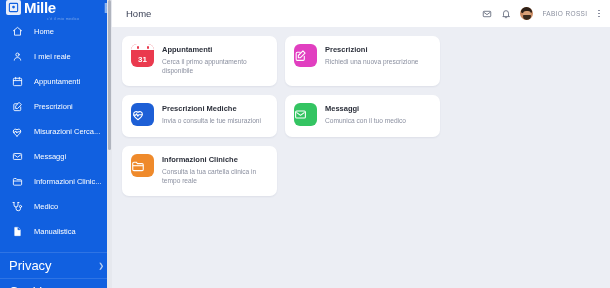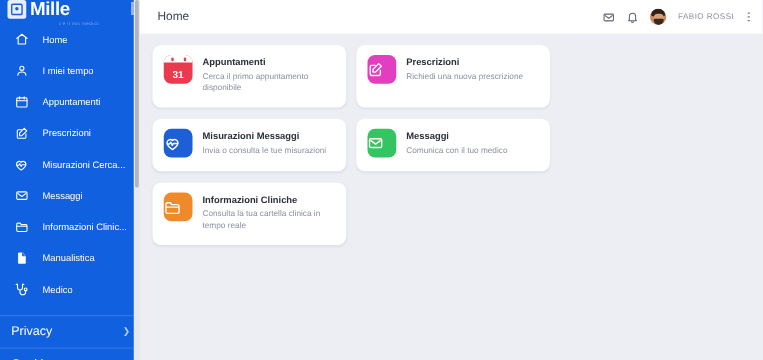--- a/index.html
+++ b/index.html
@@ -48,21 +48,21 @@
     font-size: 7.5px; color: #ffffff; white-space: nowrap;
     overflow: hidden; text-overflow: ellipsis; max-width: 74px;
   }
 
   .nav-footer { margin-top: 8px; }
   .foot-item {
     display: flex; align-items: center; height: 26px;
     padding: 0 8px 0 9px; cursor: pointer;
     border-top: 1px solid rgba(255,255,255,.13);
   }
-  .foot-label { font-size: 10px; color: #ffffff; flex: 1; }
+  .foot-label { font-size: 13px; color: #ffffff; flex: 1; }
   .chev { color: #b9d0f4; font-size: 7px; line-height: 1; }
 
   
   .side-scroll {
     position: absolute; right: 0; top: 0; width: 5px; height: 288px;
     background: #e6e8ee;
   }
   .side-scroll-thumb {
     position: absolute; left: 1px; top: 0; width: 3px; height: 150px;
     background: #b0b4be; border-radius: 2px;
@@ -161,21 +161,21 @@
         <span class="nav-label">Home</span>
       </div>
 
       <div class="nav-item">
         <span class="nav-ico">
           <svg width="11" height="11" viewBox="0 0 24 24" fill="none" stroke="#ffffff" stroke-width="1.9" stroke-linecap="round">
               <circle cx="12" cy="8" r="3.6"></circle>
               <path d="M5 20c0-3.6 3.1-5.6 7-5.6s7 2 7 5.6"></path>
             </svg>
         </span>
-        <span class="nav-label">I miei tempo</span>
+        <span class="nav-label">I miei reale</span>
       </div>
 
       <div class="nav-item">
         <span class="nav-ico">
           <svg width="11" height="11" viewBox="0 0 24 24" fill="none" stroke="#ffffff" stroke-width="1.9">
               <rect x="3" y="5" width="18" height="16" rx="2"></rect>
               <path d="M3 10h18M8 3v4M16 3v4" stroke-linecap="round"></path>
             </svg>
         </span>
         <span class="nav-label">Appuntamenti</span>
@@ -212,42 +212,42 @@
       </div>
 
       <div class="nav-item">
         <span class="nav-ico">
           <svg width="11" height="11" viewBox="0 0 24 24" fill="none" stroke="#ffffff" stroke-width="1.9" stroke-linejoin="round">
               <path d="M3 7.5a2 2 0 0 1 2-2h4l2 2.5h8a2 2 0 0 1 2 2v8a2 2 0 0 1-2 2H5a2 2 0 0 1-2-2z"></path>
               <path d="M3 11h18"></path>
             </svg>
         </span>
         <span class="nav-label">Informazioni Clinic...</span>
-      </div>
-
-      <div class="nav-item">
-        <span class="nav-ico">
-          <svg width="11" height="11" viewBox="0 0 24 24" fill="#ffffff" stroke="#ffffff" stroke-width="1.4" stroke-linejoin="round">
-              <path d="M6 3h7l5 5v13H6z"></path>
-              <path d="M13 3v5h5" fill="#1160e0" stroke="#1160e0"></path>
-            </svg>
-        </span>
-        <span class="nav-label">Manualistica</span>
       </div>
 
       <div class="nav-item">
         <span class="nav-ico">
           <svg width="12" height="12" viewBox="0 0 24 24" fill="none" stroke="#ffffff" stroke-width="1.8" stroke-linecap="round" stroke-linejoin="round">
               <path d="M6 3v5a4 4 0 0 0 8 0V3"></path>
               <path d="M6 3H4M14 3h2"></path>
               <path d="M10 12v3a4.5 4.5 0 0 0 9 0v-1.5"></path>
               <circle cx="19" cy="11" r="2.2"></circle>
             </svg>
         </span>
         <span class="nav-label">Medico</span>
+      </div>
+
+      <div class="nav-item">
+        <span class="nav-ico">
+          <svg width="11" height="11" viewBox="0 0 24 24" fill="#ffffff" stroke="#ffffff" stroke-width="1.4" stroke-linejoin="round">
+              <path d="M6 3h7l5 5v13H6z"></path>
+              <path d="M13 3v5h5" fill="#1160e0" stroke="#1160e0"></path>
+            </svg>
+        </span>
+        <span class="nav-label">Manualistica</span>
       </div>
 
     </div>
 
     <div class="nav-footer">
       <div class="foot-item">
         <span class="foot-label">Privacy</span>
         <span class="chev">❯</span>
       </div>
       <div class="foot-item">
@@ -324,21 +324,21 @@
         </div>
 
         <div class="card">
           <span class="card-ico" style="background:#1d5fd6">
             <svg width="14" height="14" viewBox="0 0 24 24" fill="none" stroke="#ffffff" stroke-width="1.9" stroke-linecap="round" stroke-linejoin="round">
                 <path d="M12 20s-7.5-4.7-7.5-9.6A4.4 4.4 0 0 1 12 7.6a4.4 4.4 0 0 1 7.5 2.8C19.5 15.3 12 20 12 20z"></path>
                 <path d="M4.8 12.3h3.3l1.6-2.4 2 4.3 1.6-2.6h5.7"></path>
               </svg>
           </span>
           <span class="card-body">
-            <span class="card-title" style="display:block">Misurazioni Messaggi</span>
+            <span class="card-title" style="display:block">Prescrizioni Mediche</span>
             <span class="card-sub" style="display:block">Invia o consulta le tue misurazioni</span>
           </span>
         </div>
 
         <div class="card">
           <span class="card-ico" style="background:#34c462">
             <svg width="13" height="13" viewBox="0 0 24 24" fill="none" stroke="#ffffff" stroke-width="2" stroke-linejoin="round">
                 <rect x="3" y="5.5" width="18" height="13" rx="2"></rect>
                 <path d="m4.5 8 7.5 5.5L19.5 8"></path>
               </svg>

